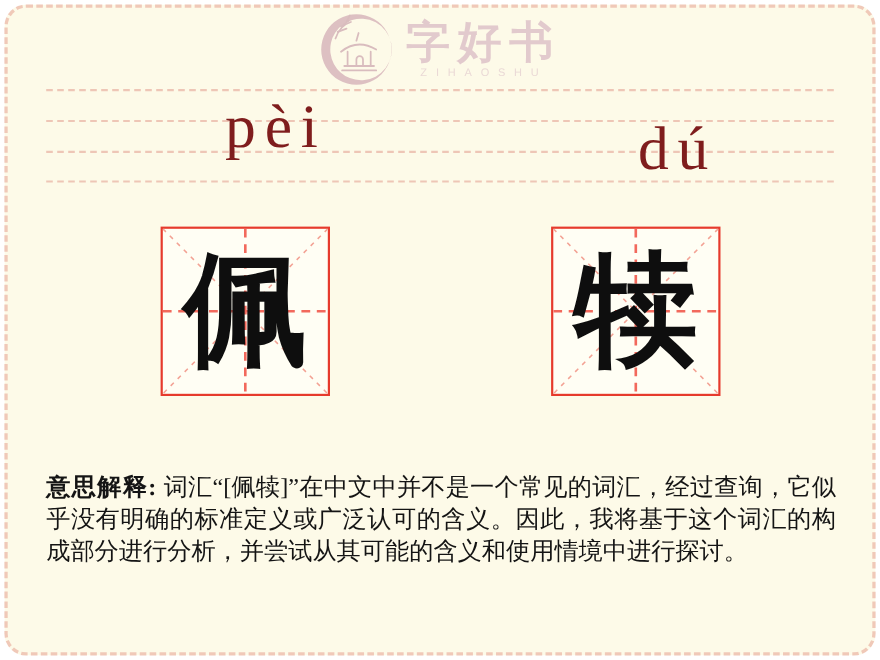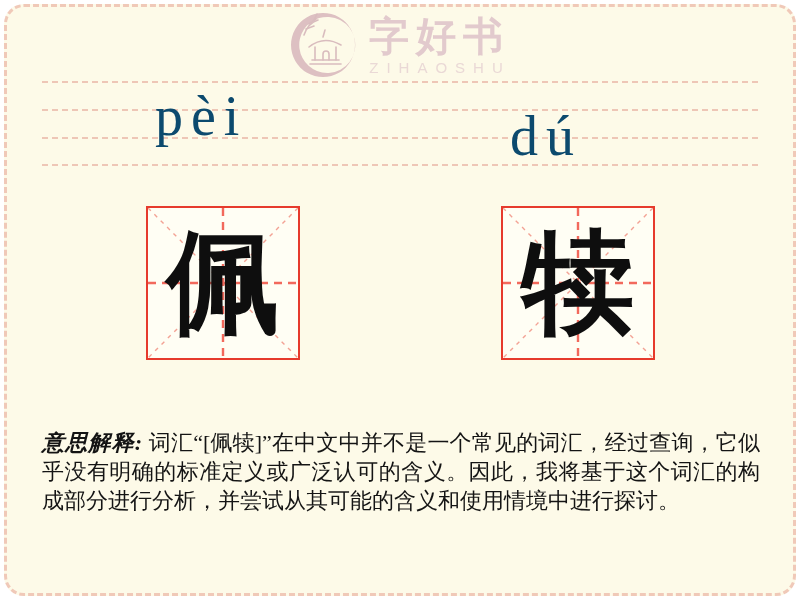--- a/index.html
+++ b/index.html
@@ -21,34 +21,34 @@
     display:flex;justify-content:center;align-items:center;gap:4px;
   }
   .logo-icon{width:68px;height:68px;flex:0 0 auto;}
   .brand{display:flex;flex-direction:column;align-items:center;}
   .brand-cn{
     font-size:40px;font-weight:700;color:#e2cacd;
     letter-spacing:7px;line-height:1.05;white-space:nowrap;
     padding-left:7px; 
   }
   .brand-en{
-    font-size:15px;color:#ead9d6;letter-spacing:8px;
+    font-size:10px;color:#ead9d6;letter-spacing:8px;
     font-family:"Liberation Sans","DejaVu Sans",sans-serif;
     line-height:1;margin-top:2px;padding-left:8px;white-space:nowrap;
   }
   
   .pin-grid{position:absolute;left:42px;top:81px;width:716px;height:85px;}
   .pin-line{position:absolute;left:0;right:0;border-top:2px dashed #eec6b6;}
   .pin-line.l1{top:0;}
   .pin-line.l2{top:28px;}
   .pin-line.l3{top:56px;}
   .pin-line.l4{top:83px;}
   .pinyin-word{
-    position:absolute;top:88px;width:150px;text-align:left;
-    font-size:56px;line-height:1;color:#0c4a6e;letter-spacing:8px;
+    position:absolute;top:88px;width:150px;text-align:right;
+    font-size:56px;line-height:1;color:#7f1d1d;letter-spacing:8px;
     padding-left:8px;box-sizing:border-box;white-space:nowrap;
   }
   .pinyin-word.w1{left:147px;}
   .pinyin-word.w2{left:502px;margin-top:20px;}
   
   .hanzi-box{
     position:absolute;top:206px;width:150px;height:150px;
     border:2.5px solid #e63a2c;background:#fffef4;box-sizing:content-box;
   }
   .hanzi-box.b1{left:146px;}
@@ -58,21 +58,21 @@
     position:absolute;inset:0;display:flex;align-items:center;justify-content:center;
     font-size:112px;font-weight:900;color:#0e0e0e;line-height:1;
     font-family:"Liberation Serif","DejaVu Serif",serif;
   }
   
   .explain{
     position:absolute;left:42px;top:406px;width:718px;
     font-size:22px;line-height:29px;color:#141414;
     text-align:justify;
   }
-  .explain b{font-weight:700;letter-spacing:1px;font-style:italic;}
+  .explain b{font-weight:700;letter-spacing:1px;}
 </style>
 </head>
 <body>
 
 <div class="card"></div>
 
 <div class="logo">
   <svg class="logo-icon" viewBox="0 0 68 68" aria-hidden="true">
     <path fill-rule="evenodd" fill="#ddc0c2" d="M34,2 a32,32 0 1,0 0.002,0 Z M40,6 a28,28 0 1,1 -12,54 a28,28 0 0,1 12,-54 Z" transform="translate(0,0)"></path>
     <g fill="none" stroke="#d9bcbe" stroke-width="1.6" stroke-linecap="round">

